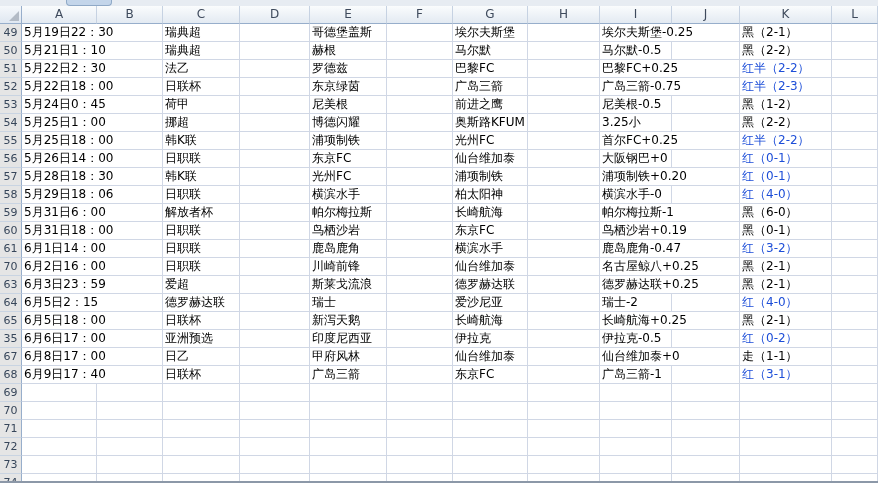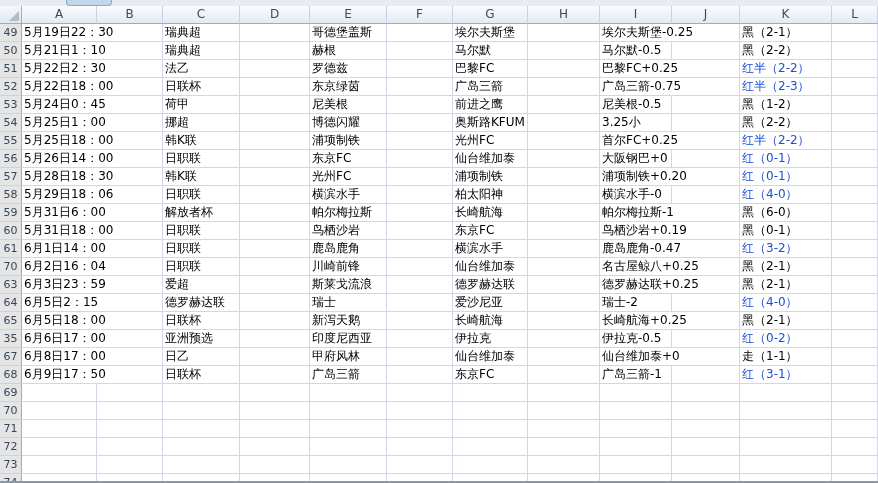--- a/index.html
+++ b/index.html
@@ -371,21 +371,21 @@
       <div class="cell">
         <div class="txt">鹿岛鹿角-0.47</div>
       </div>
       <div class="cell"></div>
       <div class="cell">
         <div class="txt red">红（3-2）</div>
       </div>
       <div class="cell"></div>
       <div class="rowhead">70</div>
       <div class="cell">
-        <div class="txt">6月2日16：04</div>
+        <div class="txt">6月2日16：00</div>
       </div>
       <div class="cell"></div>
       <div class="cell">
         <div class="txt">日职联</div>
       </div>
       <div class="cell"></div>
       <div class="cell">
         <div class="txt">川崎前锋</div>
       </div>
       <div class="cell"></div>
@@ -521,21 +521,21 @@
       <div class="cell">
         <div class="txt">仙台维加泰+0</div>
       </div>
       <div class="cell"></div>
       <div class="cell">
         <div class="txt">走（1-1）</div>
       </div>
       <div class="cell"></div>
       <div class="rowhead">68</div>
       <div class="cell">
-        <div class="txt">6月9日17：50</div>
+        <div class="txt">6月9日17：40</div>
       </div>
       <div class="cell"></div>
       <div class="cell">
         <div class="txt">日联杯</div>
       </div>
       <div class="cell"></div>
       <div class="cell">
         <div class="txt">广岛三箭</div>
       </div>
       <div class="cell"></div>

